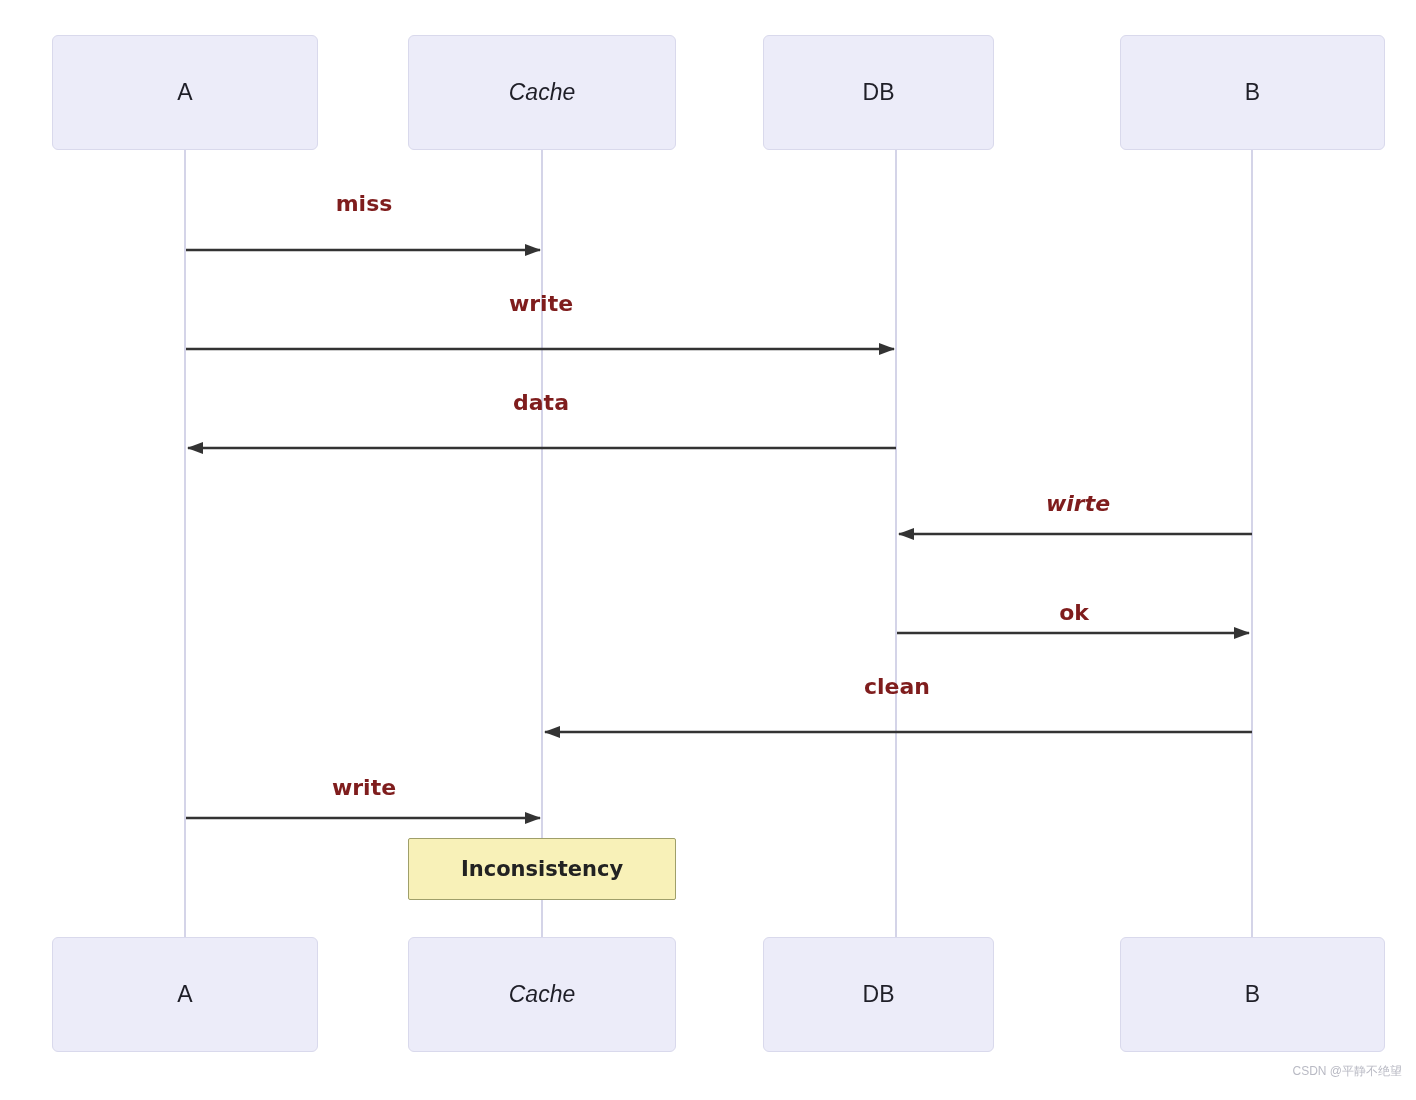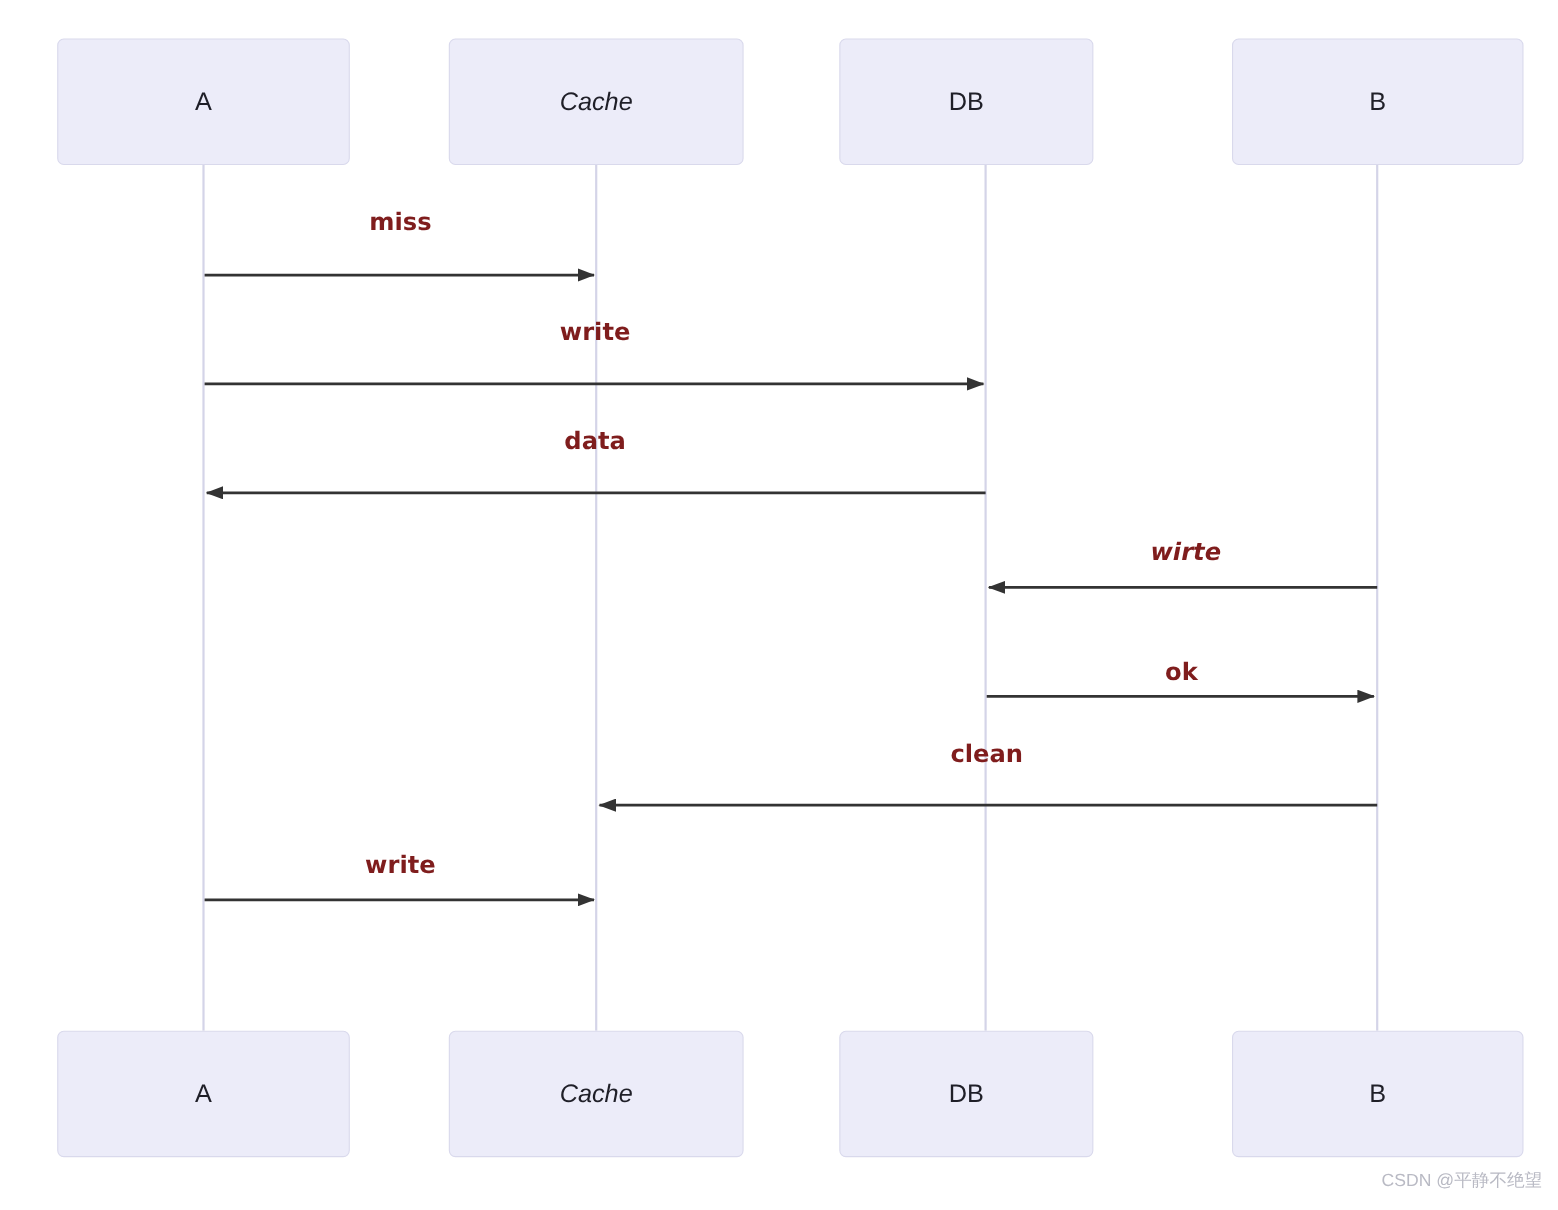--- a/index.html
+++ b/index.html
@@ -84,21 +84,21 @@
     font-family: "DejaVu Sans", sans-serif;
     font-weight: 700;
     font-size: 21px;
     color: #222222;
     box-sizing: border-box;
   }
   .watermark {
     position: absolute;
     right: 14px;
     top: 1063px;
-    font-size: 16px;
+    font-size: 12px;
     color: #b9bac4;
     white-space: nowrap;
   }
 </style>
 </head>
 <body>
 
 <div class="canvas">
 
   <div class="actor-box actor-a row-top">
@@ -135,20 +135,23 @@
   </svg>
 
   <div class="msg-label lbl-miss">miss</div>
   <div class="msg-label lbl-query">write</div>
   <div class="msg-label lbl-data">data</div>
   <div class="msg-label lbl-wirte">wirte</div>
   <div class="msg-label lbl-ok">ok</div>
   <div class="msg-label lbl-clean">clean</div>
   <div class="msg-label lbl-write">write</div>
 
+  <div class="note-box">
+    <span>Inconsistency</span>
+  </div>
 
   <div class="actor-box actor-a row-bottom">
     <span>A</span>
   </div>
   <div class="actor-box actor-cache row-bottom">
     <span>Cache</span>
   </div>
   <div class="actor-box actor-db row-bottom">
     <span>DB</span>
   </div>

